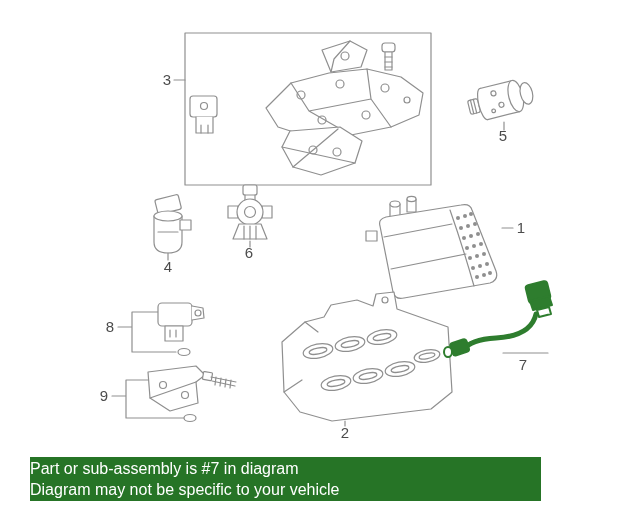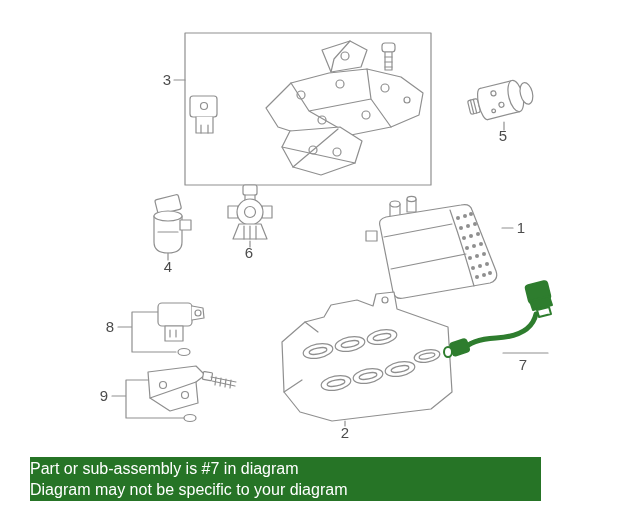--- a/index.html
+++ b/index.html
@@ -203,15 +203,15 @@
         </g>
         <line x1="503" y1="353" x2="548" y2="353"></line>
         <text class="lbl" x="523" y="370" text-anchor="middle" fill="#4c4c4c">7</text>
       </g>
 
     </g>
   </svg>
 
   <div class="banner" style="background-color: rgb(38, 116, 38); color: rgb(255, 255, 255);">
     <div class="banner-line">Part or sub-assembly is #7 in diagram</div>
-    <div class="banner-line">Diagram may not be specific to your diagram</div>
+    <div class="banner-line">Diagram may not be specific to your vehicle</div>
   </div>
 </div>
 
 </body></html>

